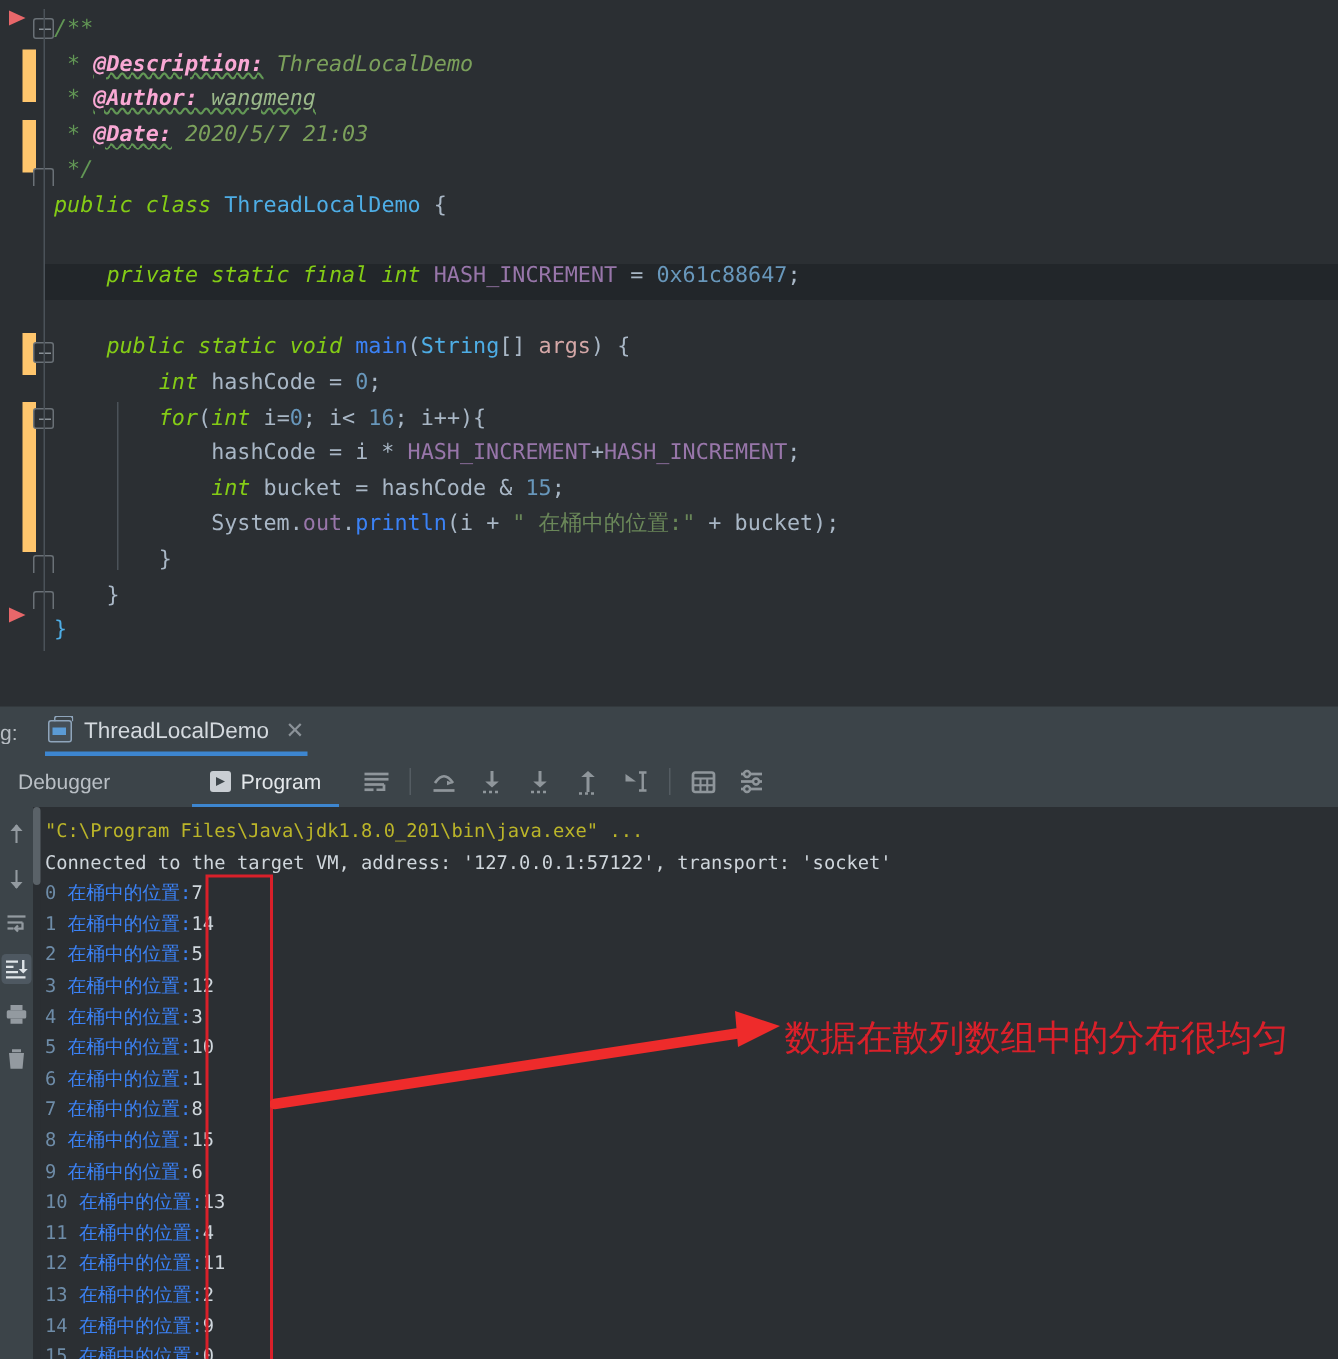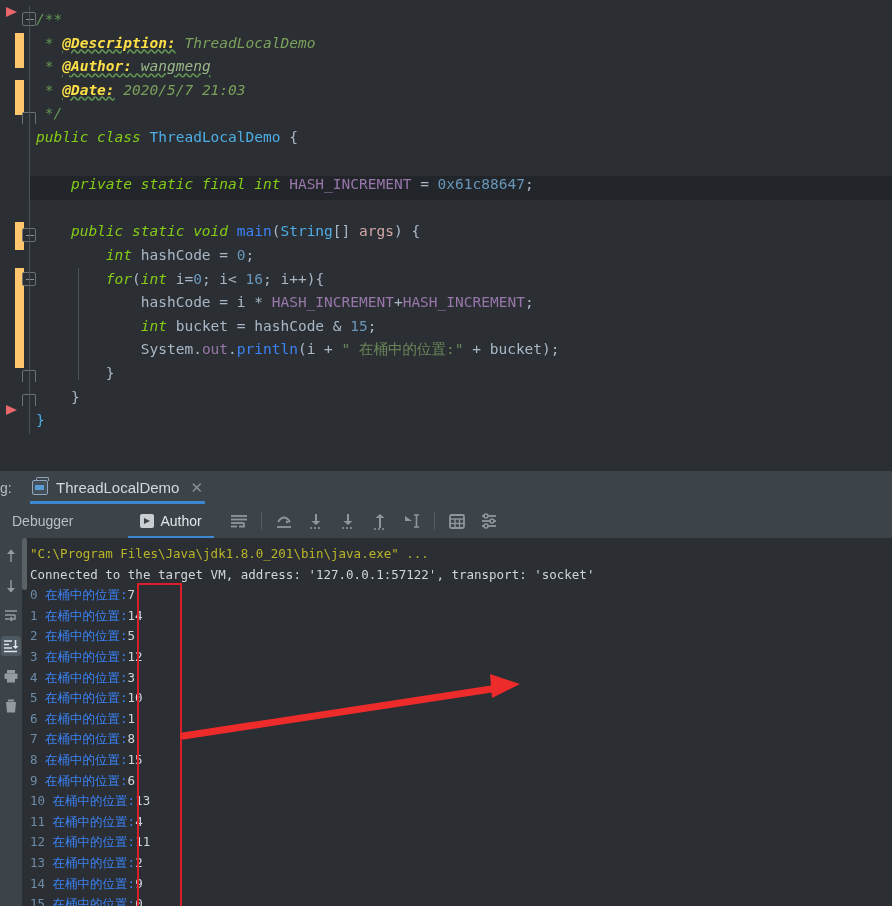--- a/index.html
+++ b/index.html
@@ -31,21 +31,21 @@
     color: #a9b7c6; white-space: pre;
   }
   .caret-line {
     position: absolute; left: 0; top: 176px; width: 892px; height: 24px;
     background: #22262a;
   }
   .code-line { position: absolute; left: 6px; height: 23.6px; white-space: pre; }
 
   
   .t-cmt   { color: #629755; font-style: italic; }
-  .t-tag   { color: #fde047; font-style: italic; font-weight: bold;
+  .t-tag   { color: #f9a8d4; font-style: italic; font-weight: bold;
              text-decoration: underline; text-decoration-style: wavy;
              text-decoration-color: #629755; }
   .t-tagv  { color: #7ba05b; font-style: italic; }
   .t-link  { color: #9ab88a; font-style: italic;
              text-decoration: underline; text-decoration-style: wavy;
              text-decoration-color: #629755; }
   .t-kw    { color: #84cc16; font-style: italic; }
   .t-type  { color: #4eade5; }
   .t-fld   { color: #9876aa; }
   .t-num   { color: #6897bb; }
@@ -245,21 +245,21 @@
     </div>
     <div class="run-tab-underline"></div>
   </div>
 
   <div class="dbg-toolbar">
     <div class="dbg-tab" style="margin-left:0px;">
       <span>Debugger</span>
     </div>
     <div class="dbg-tab active" style="margin-left:42px;">
       <span class="console-play"></span>
-      <span>Author</span>
+      <span>Program</span>
     </div>
 
     <span class="tb-ico" style="margin-left:14px;">
       <svg width="22" height="22" viewBox="0 0 22 22">
         <g stroke="#c3c9ce" stroke-width="1.8">
           <line x1="3" y1="6" x2="19" y2="6"></line>
           <line x1="3" y1="9.5" x2="19" y2="9.5"></line>
           <line x1="3" y1="13" x2="16" y2="13"></line>
           <line x1="3" y1="16.5" x2="9" y2="16.5"></line>
         </g>
@@ -386,14 +386,15 @@
       <div class="console-scroll-thumb"></div>
     </div>
     <div class="console-text" id="console-text"><div><span class="c-cmd">"C:\Program Files\Java\jdk1.8.0_201\bin\java.exe" ...</span></div><div><span class="c-info">Connected to the target VM, address: '127.0.0.1:57122', transport: 'socket'</span></div><div><span class="c-idx">0</span><span class="c-out"> 在桶中的位置:</span><span class="c-num">7</span></div><div><span class="c-idx">1</span><span class="c-out"> 在桶中的位置:</span><span class="c-num">14</span></div><div><span class="c-idx">2</span><span class="c-out"> 在桶中的位置:</span><span class="c-num">5</span></div><div><span class="c-idx">3</span><span class="c-out"> 在桶中的位置:</span><span class="c-num">12</span></div><div><span class="c-idx">4</span><span class="c-out"> 在桶中的位置:</span><span class="c-num">3</span></div><div><span class="c-idx">5</span><span class="c-out"> 在桶中的位置:</span><span class="c-num">10</span></div><div><span class="c-idx">6</span><span class="c-out"> 在桶中的位置:</span><span class="c-num">1</span></div><div><span class="c-idx">7</span><span class="c-out"> 在桶中的位置:</span><span class="c-num">8</span></div><div><span class="c-idx">8</span><span class="c-out"> 在桶中的位置:</span><span class="c-num">15</span></div><div><span class="c-idx">9</span><span class="c-out"> 在桶中的位置:</span><span class="c-num">6</span></div><div><span class="c-idx">10</span><span class="c-out"> 在桶中的位置:</span><span class="c-num">13</span></div><div><span class="c-idx">11</span><span class="c-out"> 在桶中的位置:</span><span class="c-num">4</span></div><div><span class="c-idx">12</span><span class="c-out"> 在桶中的位置:</span><span class="c-num">11</span></div><div><span class="c-idx">13</span><span class="c-out"> 在桶中的位置:</span><span class="c-num">2</span></div><div><span class="c-idx">14</span><span class="c-out"> 在桶中的位置:</span><span class="c-num">9</span></div><div><span class="c-idx">15</span><span class="c-out"> 在桶中的位置:</span><span class="c-num">0</span></div></div>
   </div>
 
   <div class="anno-box"></div>
   <svg class="anno-arrow" width="345" height="80" viewBox="0 0 345 80">
     <path d="M3 76 L318 28" fill="none" stroke="#ee2b2b" stroke-width="7" stroke-linecap="round"></path>
     <path d="M340 24 L310 14 L312 38 Z" fill="#ee2b2b"></path>
   </svg>
+  <div class="anno-text">数据在散列数组中的分布很均匀</div>
 
 </div>
 
 </body></html>

